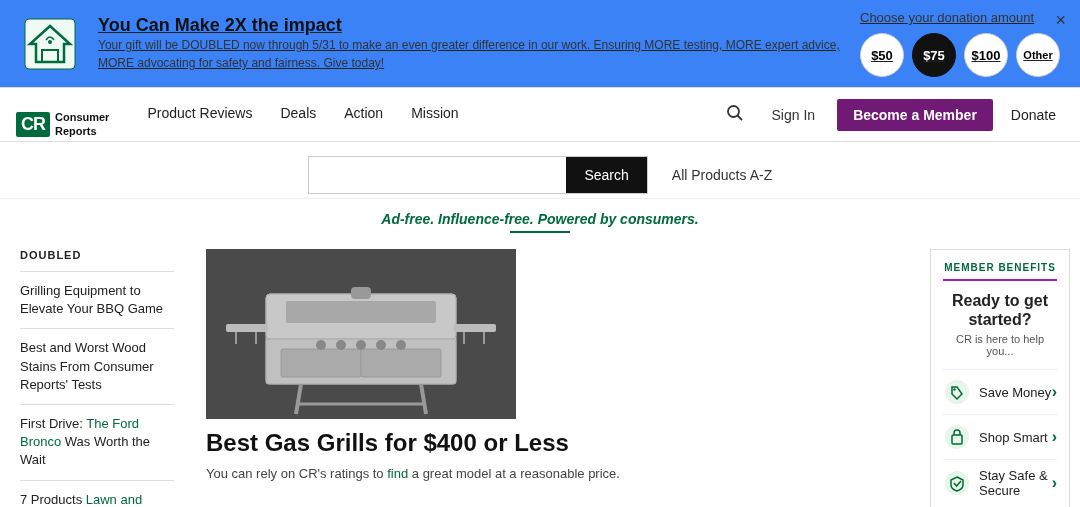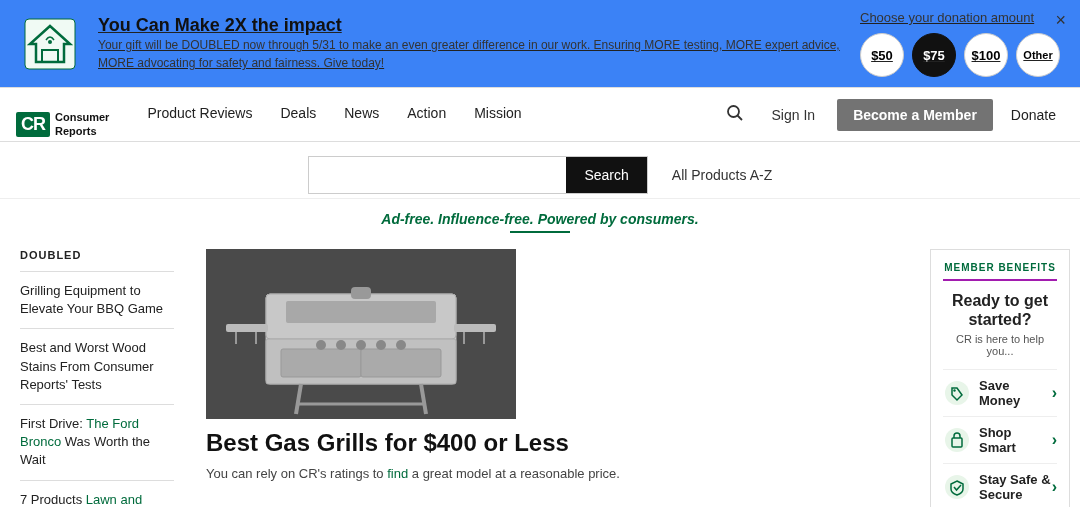--- a/index.html
+++ b/index.html
@@ -107,21 +107,21 @@
     .sign-in-btn {
       background: none;
       border: none;
       font-size: 14px;
       cursor: pointer;
       color: #333;
       padding: 6px 12px;
       font-weight: 500;
     }
     .member-btn {
-      background: #737373;
+      background: #701a75;
       color: #fff;
       border: none;
       padding: 8px 16px;
       font-size: 14px;
       font-weight: bold;
       cursor: pointer;
       border-radius: 2px;
       text-align: right;
     }
     .donate-btn {
@@ -291,21 +291,21 @@
       padding: 8px 0;
       border-top: 1px solid #eee;
       cursor: pointer;
     }
     .benefit-left { display: flex; align-items: center; gap: 8px; }
     .benefit-icon {
       width: 28px;
       height: 28px;
       flex-shrink: 0;
     }
-    .benefit-label { font-size: 13px; font-weight: bold; color: #222; }
+    .benefit-label { font-size: 13px; font-weight: normal; color: #222; }
     .benefit-arrow { color: #006b3c; font-size: 16px; font-weight: bold; }
   </style>
 </head>
 <body>
 
 <div class="banner">
 
   <svg class="banner-icon" viewBox="0 0 60 60" fill="none" xmlns="http://www.w3.org/2000/svg">
     <rect x="5" y="5" width="50" height="50" rx="4" fill="#f0faf4" stroke="#006b3c" stroke-width="1"></rect>
     <path d="M30 12 L10 30 L16 30 L16 48 L44 48 L44 30 L50 30 Z" stroke="#006b3c" stroke-width="2.5" fill="none"></path>
@@ -333,21 +333,20 @@
   <a class="logo" href="#">
     <span class="logo-cr">CR</span>
     <span class="logo-text">
       <span>Consumer</span><br>
       <span>Reports</span>
     </span>
   </a>
   <div class="nav-links">
     <a class="nav-link" href="#">Product Reviews</a>
     <a class="nav-link" href="#">Deals</a>
-    <a class="nav-link" href="#">News</a>
     <a class="nav-link" href="#">Action</a>
     <a class="nav-link" href="#">Mission</a>
   </div>
   <div class="nav-right">
     <button class="search-icon-btn">
       <svg width="18" height="18" viewBox="0 0 18 18" fill="none">
         <circle cx="7.5" cy="7.5" r="5.5" stroke="#333" stroke-width="1.8"></circle>
         <line x1="11.5" y1="11.5" x2="16" y2="16" stroke="#333" stroke-width="1.8"></line>
       </svg>
     </button>

